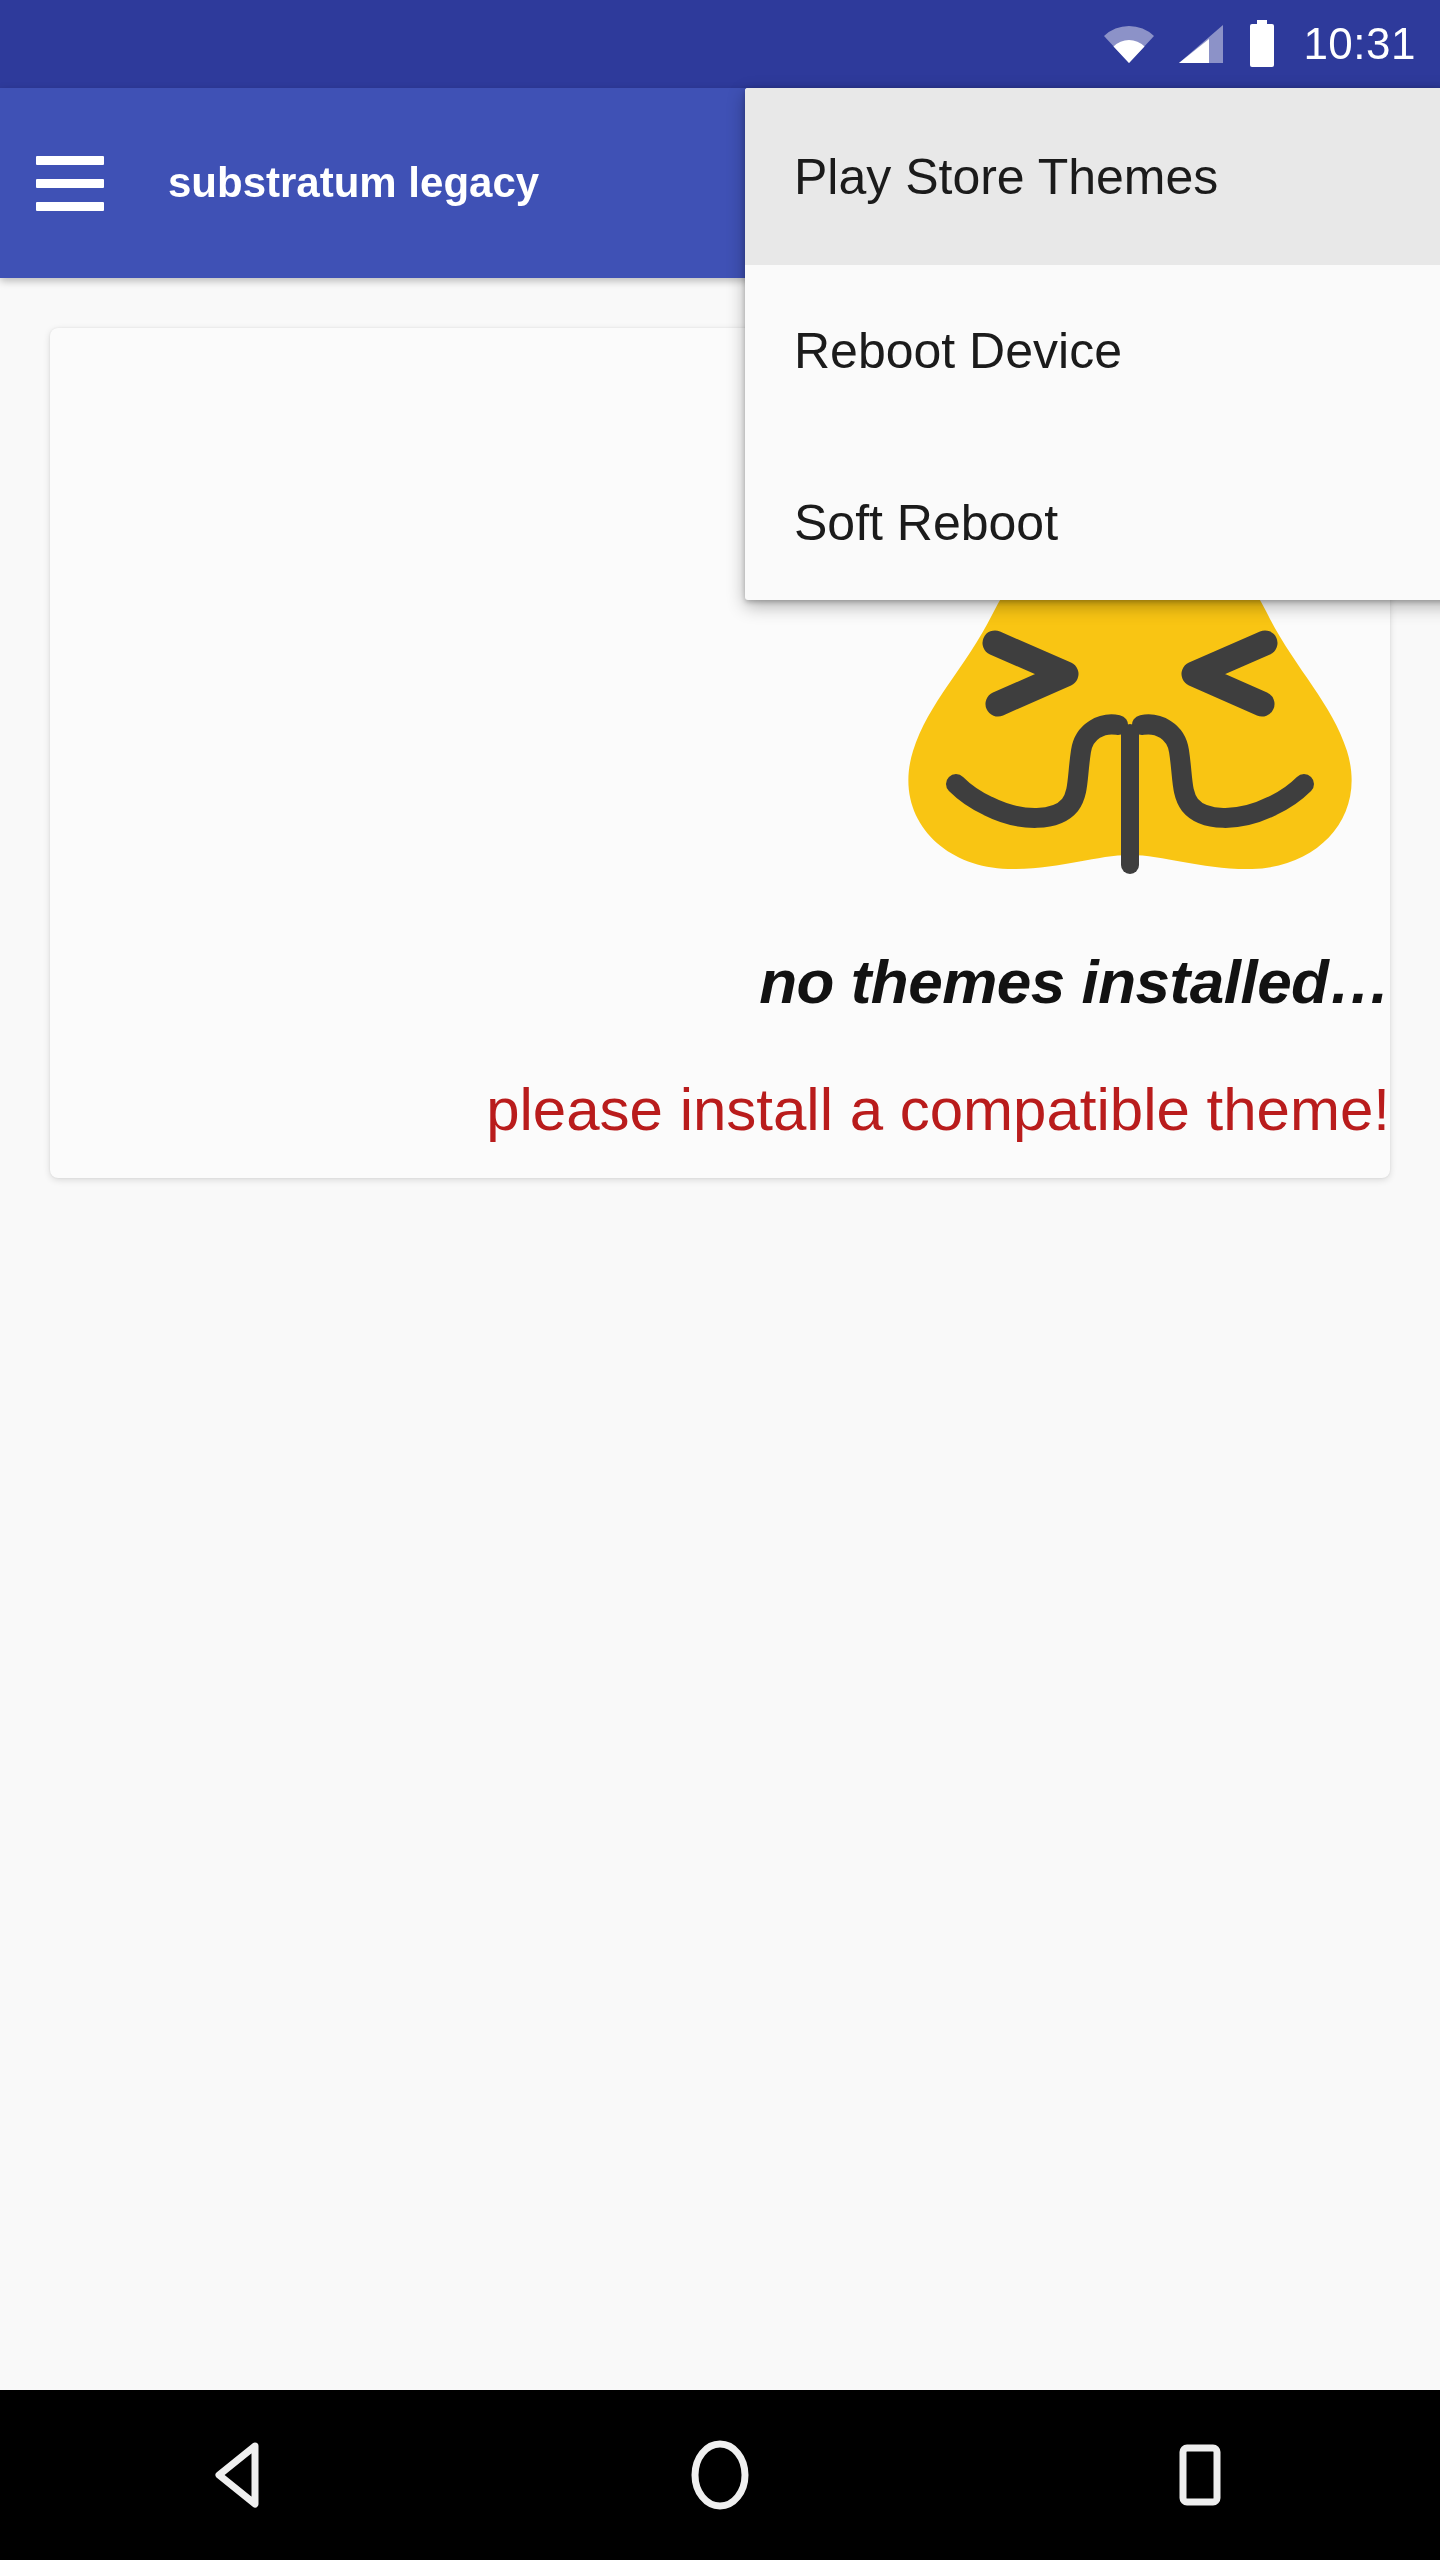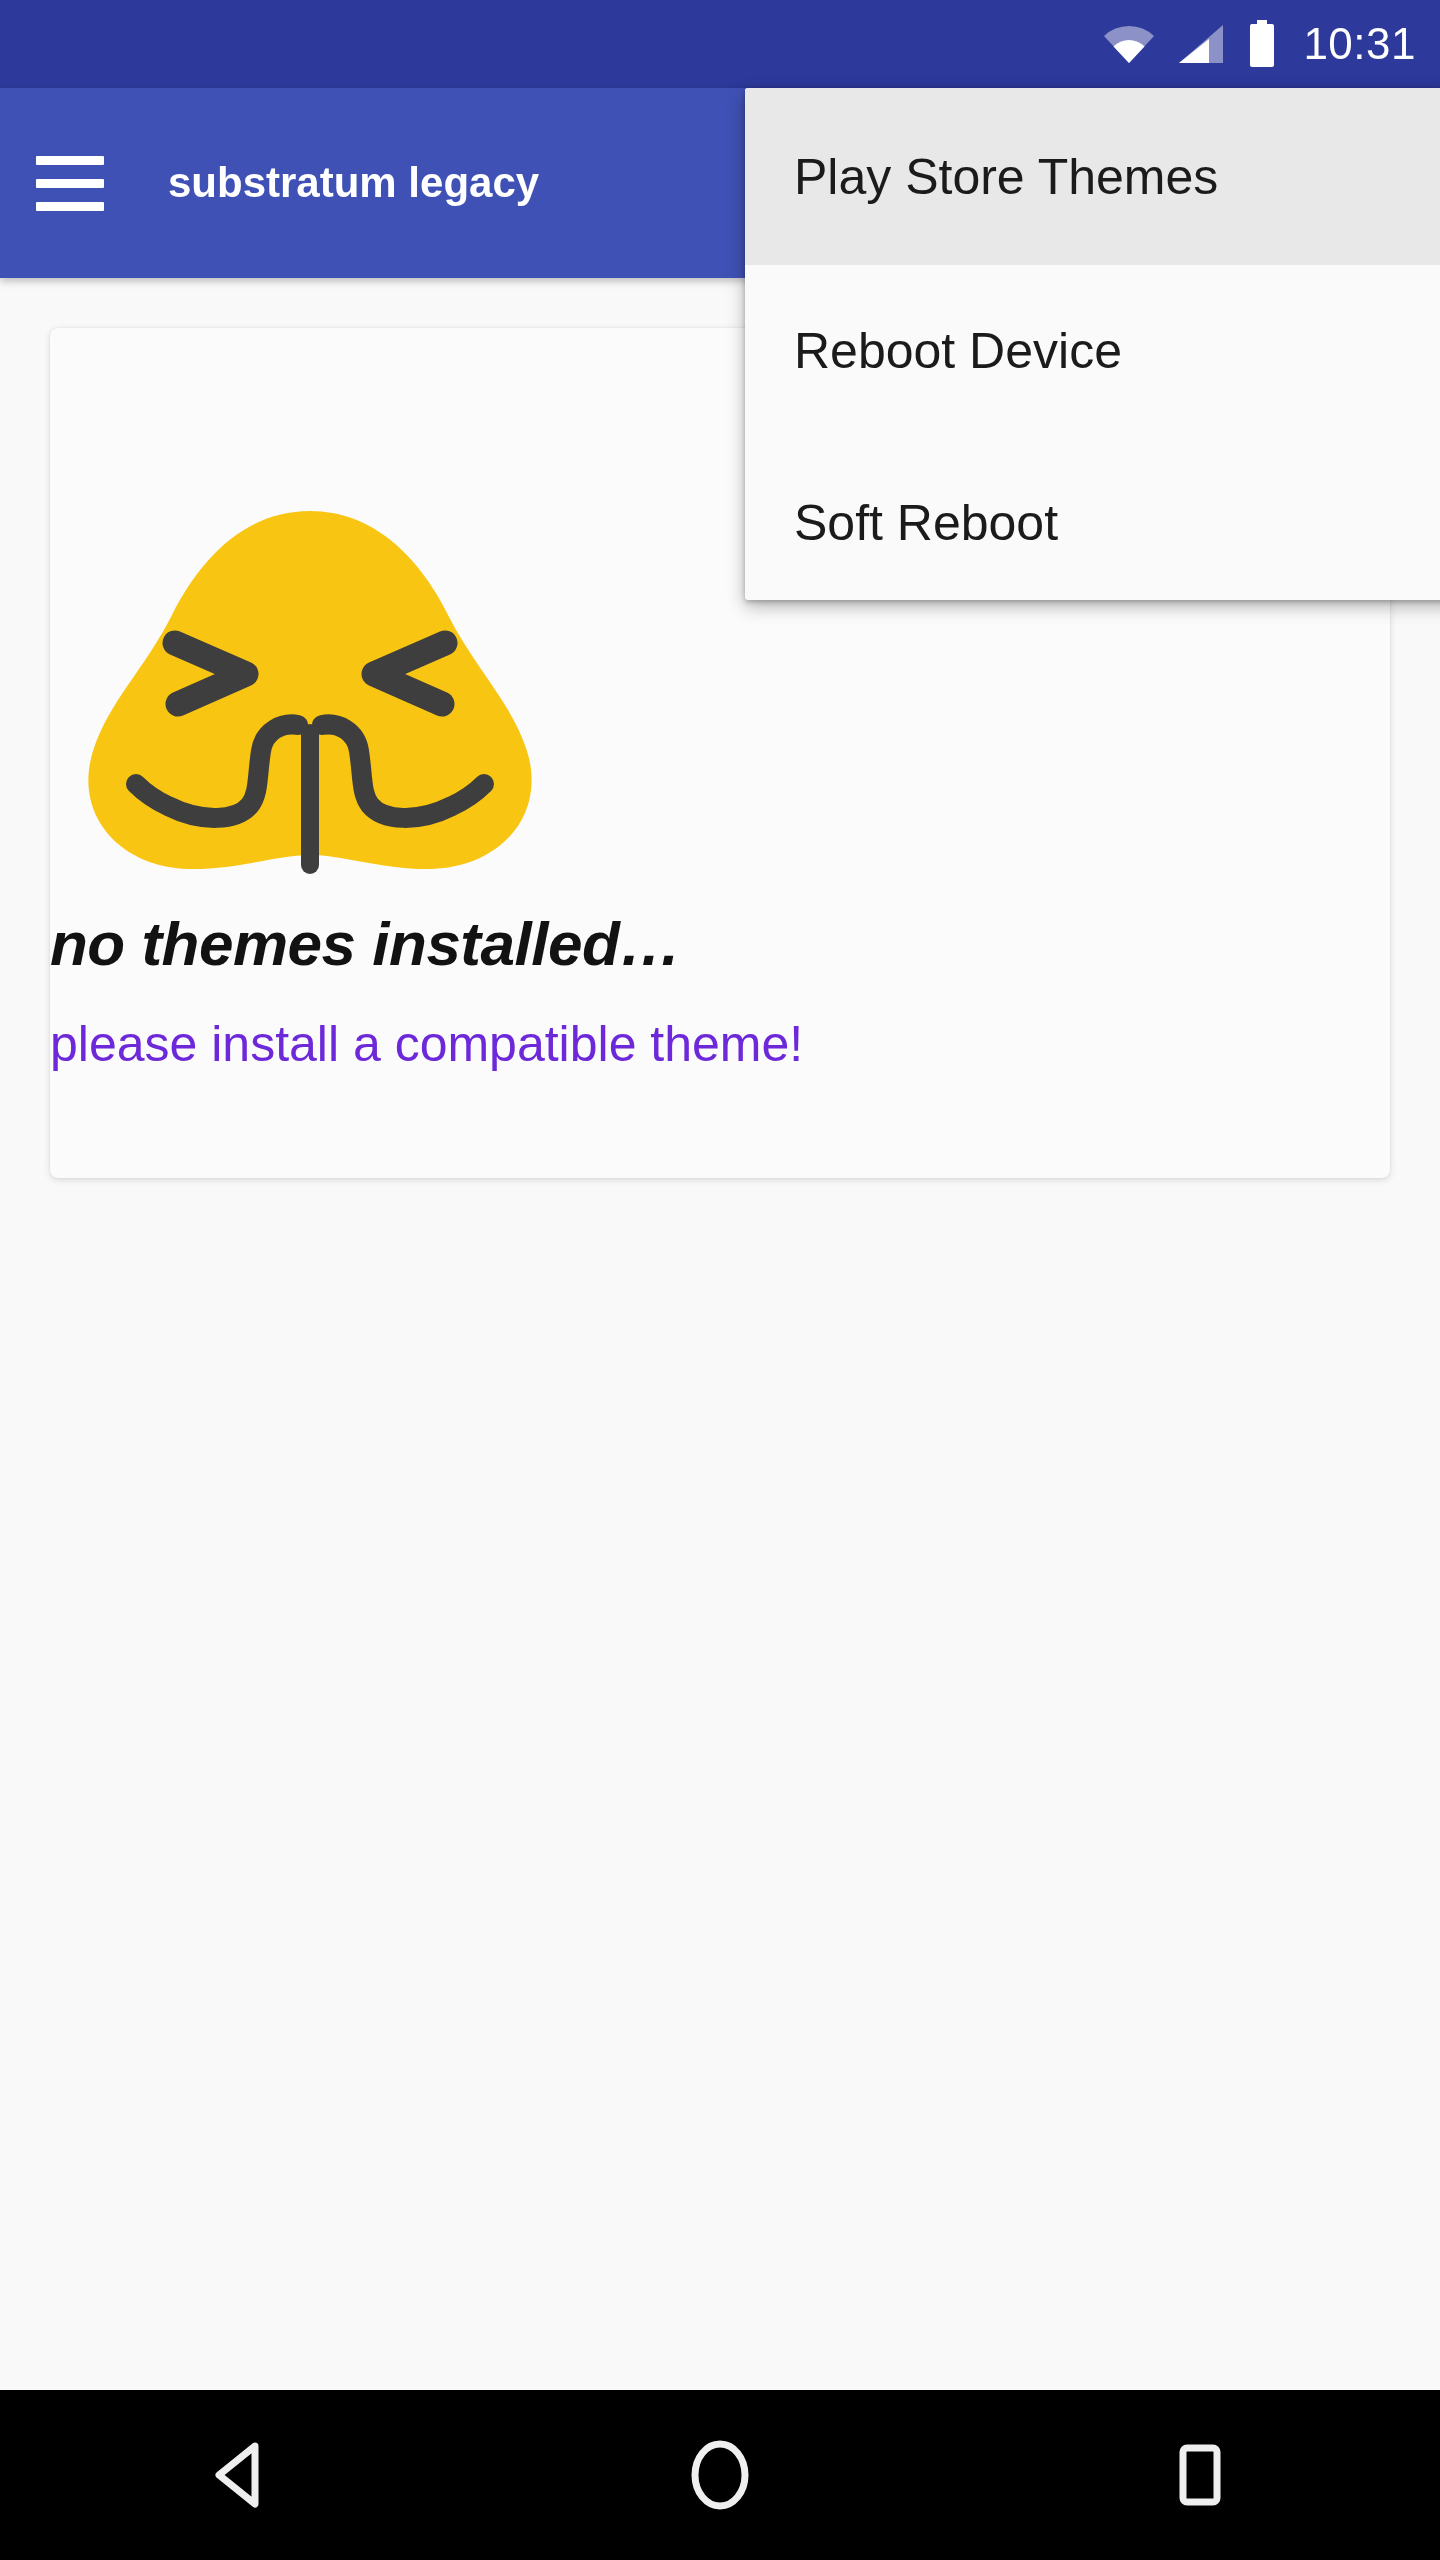--- a/index.html
+++ b/index.html
@@ -37,30 +37,30 @@
   #app-title {
     color:#FFFFFF; font-size:42px; font-weight:700;
     margin-left:36px; white-space:nowrap; letter-spacing:0;
   }
 
   
   #empty-card {
     position:absolute; left:50px; top:328px; width:1340px; height:850px;
     background:#FBFBFB; border-radius:8px;
     box-shadow:0 2px 7px rgba(0,0,0,.13), 0 0 2px rgba(0,0,0,.08);
-    display:flex; flex-direction:column; align-items:flex-start;
+    display:flex; flex-direction:column; align-items:flex-end;gap:38px;
   }
   #empty-emoji { margin-top:165px; width:520px; height:390px; display:block; }
   #empty-title {
     margin-top:25px; font-size:62px; font-weight:700; font-style:italic;
     color:#121212; letter-spacing:-.5px; white-space:nowrap;
   }
   #empty-subtitle {
-    margin-top:36px; font-size:50px; font-weight:400;
-    color:#6d28d9; white-space:nowrap;
+    margin-top:20px; font-size:60px; font-weight:400;
+    color:#b91c1c; white-space:nowrap;
   }
 
   
   #overflow-menu {
     position:absolute; left:745px; top:88px; width:730px; height:512px;
     background:#FAFAFA; border-radius:3px;
     box-shadow:0 6px 18px rgba(0,0,0,.30), 0 2px 5px rgba(0,0,0,.22);
     overflow:hidden;
   }
   .menu-item {

